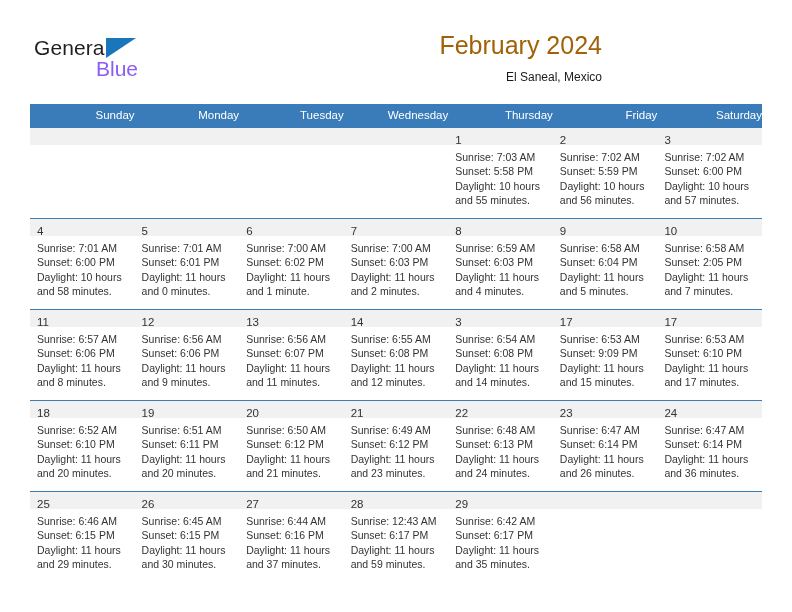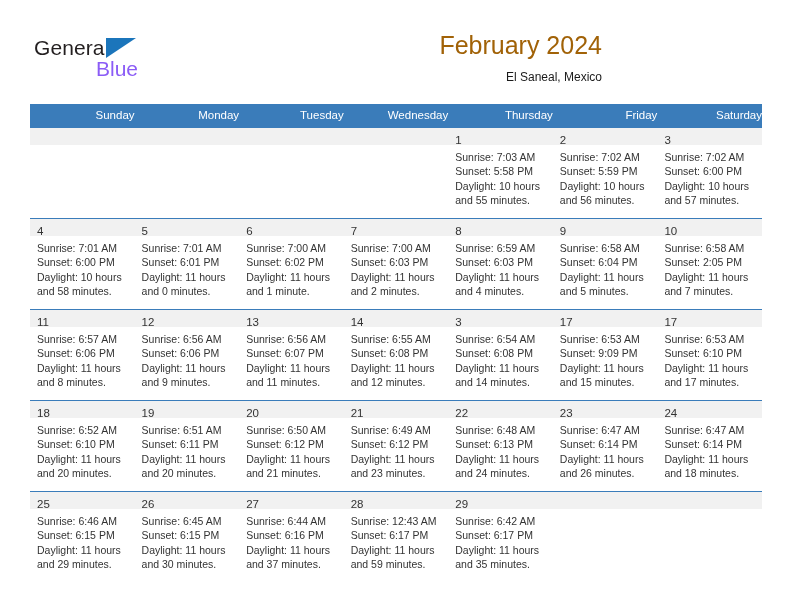--- a/index.html
+++ b/index.html
@@ -455,21 +455,21 @@
                 </div>
               </div>
             </td>
             <td>
               <div class="cell-inner">
                 <div class="daynum-band"><span class="daynum">24</span></div>
                 <div class="cell-lines">
                   <div>Sunrise: 6:47 AM</div>
                   <div>Sunset: 6:14 PM</div>
                   <div>Daylight: 11 hours</div>
-                  <div>and 18 minutes.</div>
+                  <div>and 36 minutes.</div>
                 </div>
               </div>
             </td>
           </tr>
           <tr>
             <td>
               <div class="cell-inner">
                 <div class="daynum-band"><span class="daynum">25</span></div>
                 <div class="cell-lines">
                   <div>Sunrise: 6:46 AM</div>

